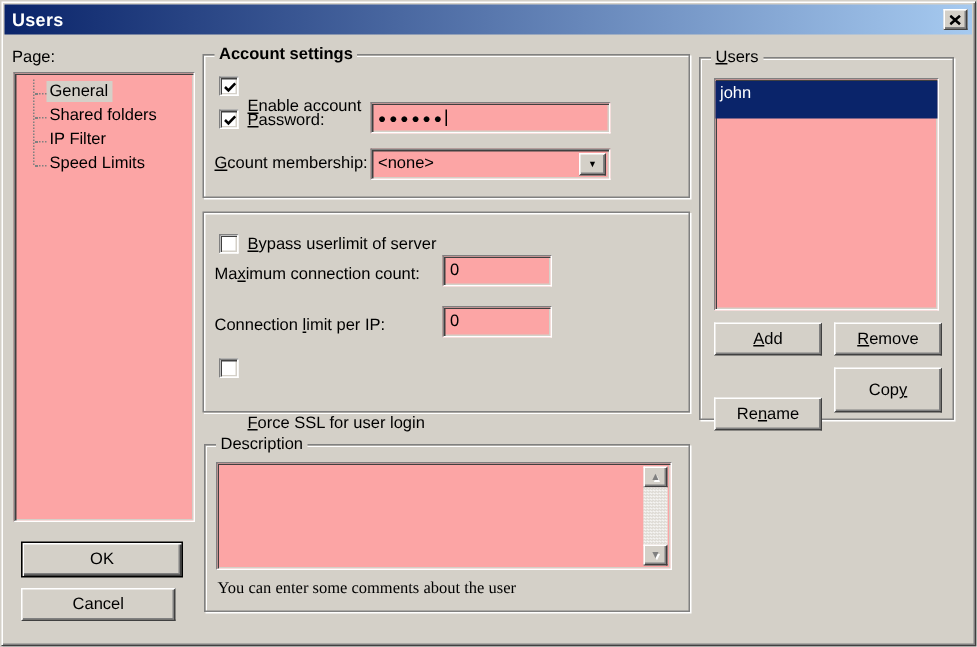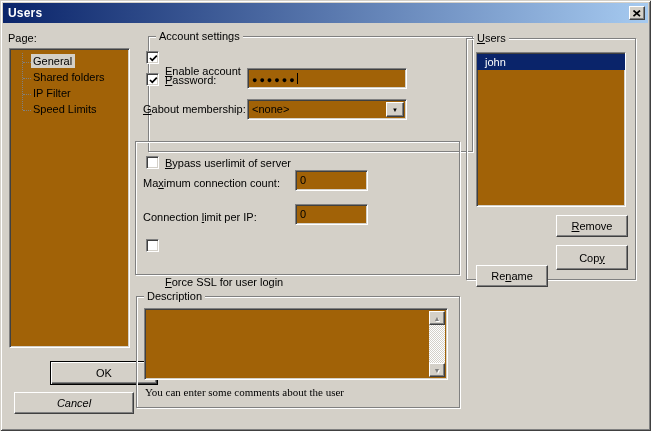--- a/index.html
+++ b/index.html
@@ -18,21 +18,21 @@
   }
   .title-text{color:#fff;font-weight:bold;font-size:12px;letter-spacing:0.2px;}
   .close-btn{
     position:absolute;right:6px;top:6px;width:16px;height:14px;
     background:#D4D0C8;border:1px solid;border-color:#FFFFFF #404040 #404040 #FFFFFF;
     box-shadow:inset -1px -1px 0 #808080;
     display:flex;align-items:center;justify-content:center;padding:0;cursor:default;
   }
   
   .sunken{
-    background:#a16207;border:1px solid;border-color:#808080 #FFFFFF #FFFFFF #808080;
+    background:#fca5a5;border:1px solid;border-color:#808080 #FFFFFF #FFFFFF #808080;
     box-shadow:inset 1px 1px 0 #404040, inset -1px -1px 0 #D4D0C8;
     box-sizing:border-box;
   }
   .btn{
     position:absolute;background:#D4D0C8;
     border:1px solid;border-color:#FFFFFF #404040 #404040 #FFFFFF;
     box-shadow:inset -1px -1px 0 #808080;
     font-family:"Liberation Sans",sans-serif;font-size:11px;color:#000;
     display:flex;align-items:center;justify-content:center;
     box-sizing:border-box;padding:0;cursor:default;white-space:nowrap;
@@ -78,21 +78,21 @@
   .tree-vline{position:absolute;left:12px;top:4px;height:57px;border-left:1px dotted #808080;}
   .tree-row{position:relative;height:16px;line-height:15px;padding-left:21px;cursor:default;}
   .tree-row::before{
     content:"";position:absolute;left:13px;top:8px;width:8px;height:0;
     border-top:1px dotted #808080;
   }
   .tree-label{padding:1px 3px 1px 2px;}
   .tree-label.selected{background:#D4D0C8;}
   
   .listbox{position:absolute;left:476px;top:52px;width:150px;height:155px;padding:1px 0;}
-  .list-item{height:16px;line-height:16px;padding-left:8px;cursor:default;}
+  .list-item{height:25px;line-height:16px;padding-left:3px;cursor:default;}
   .list-item.selected{background:#0A246A;color:#fff;}
   
   .textbox{position:absolute;left:144px;top:308px;width:304px;height:72px;}
   .vscroll{position:absolute;right:2px;top:2px;bottom:2px;width:16px;display:flex;flex-direction:column;}
   .sb-btn{
     height:14px;background:#D4D0C8;
     border:1px solid;border-color:#FFFFFF #404040 #404040 #FFFFFF;
     box-shadow:inset -1px -1px 0 #808080;
     display:flex;align-items:center;justify-content:center;
     font-size:7px;color:#808080;text-shadow:1px 1px 0 #FFFFFF;box-sizing:border-box;
@@ -129,45 +129,45 @@
       <span class="tree-label">Shared folders</span>
     </div>
     <div class="tree-row">
       <span class="tree-label">IP Filter</span>
     </div>
     <div class="tree-row">
       <span class="tree-label">Speed Limits</span>
     </div>
   </div>
 
-  <button class="btn default" style="left:14px;top:361px;width:108px;height:24px;margin-left:36px;">OK</button>
-  <button class="btn" style="left:14px;top:392px;width:120px;height:22px;font-style:italic;">Cancel</button>
-
-  <div class="group" style="left:148px;top:36px;width:325px;height:116px;">
+  <button class="btn default" style="left:14px;top:361px;width:108px;height:24px;">OK</button>
+  <button class="btn" style="left:14px;top:392px;width:103px;height:22px;">Cancel</button>
+
+  <div class="group" style="left:135px;top:36px;width:325px;height:96px;font-weight:bold;">
     <span class="legend">Account settings</span>
   </div>
 
   <div class="cb checked" style="left:146px;top:51px;">
     <svg width="13" height="13" viewBox="0 0 13 13">
       <path d="M3 6 L5.3 8.3 L9.8 3.6" stroke="#000" stroke-width="1.7" fill="none"></path>
     </svg>
   </div>
   <div class="lbl" style="left:165px;top:65px;"><span></span><span class="u">E</span><span>nable account</span></div>
 
   <div class="cb checked" style="left:146px;top:73px;">
     <svg width="13" height="13" viewBox="0 0 13 13">
       <path d="M3 6 L5.3 8.3 L9.8 3.6" stroke="#000" stroke-width="1.7" fill="none"></path>
     </svg>
   </div>
   <div class="lbl" style="left:165px;top:74px;"><span></span><span class="u">P</span><span>assword:</span></div>
   <div class="field sunken" style="left:247px;top:68px;width:160px;height:21px;">
     <span class="dots">●●●●●●</span><span class="caret"></span>
   </div>
 
-  <div class="lbl" style="left:143px;top:103px;"><span></span><span class="u">G</span><span>about membership:</span></div>
+  <div class="lbl" style="left:143px;top:103px;"><span></span><span class="u">G</span><span>count membership:</span></div>
   <div class="combo sunken" style="left:247px;top:99px;width:160px;height:21px;">
     <span class="combo-text">&lt;none&gt;</span>
     <span class="combo-btn">
         <span>▼</span>
       </span>
   </div>
 
   <div class="group" style="left:135px;top:141px;width:325px;height:134px;"></div>
 
   <div class="cb" style="left:146px;top:156px;">
@@ -207,23 +207,26 @@
   </div>
   <div class="caption">You can enter some comments about the user</div>
 
   <div class="group" style="left:466px;top:38px;width:170px;height:242px;">
     <span class="legend"><span></span><span class="u">U</span><span>sers</span></span>
   </div>
   <div class="listbox sunken">
     <div class="list-item selected">john</div>
   </div>
 
+  <button class="btn" style="left:476px;top:215px;width:72px;height:22px;">
+      <span><span></span><span class="u">A</span><span>dd</span></span>
+    </button>
   <button class="btn" style="left:556px;top:215px;width:72px;height:22px;">
       <span><span></span><span class="u">R</span><span>emove</span></span>
     </button>
   <button class="btn" style="left:476px;top:245px;width:72px;height:22px;margin-top:20px;">
       <span><span>Re</span><span class="u">n</span><span>ame</span></span>
     </button>
-  <button class="btn" style="left:556px;top:245px;width:72px;height:25px;">
+  <button class="btn" style="left:556px;top:245px;width:72px;height:30px;">
       <span><span>Cop</span><span class="u">y</span><span></span></span>
     </button>
 
 </div>
 
 </body></html>

